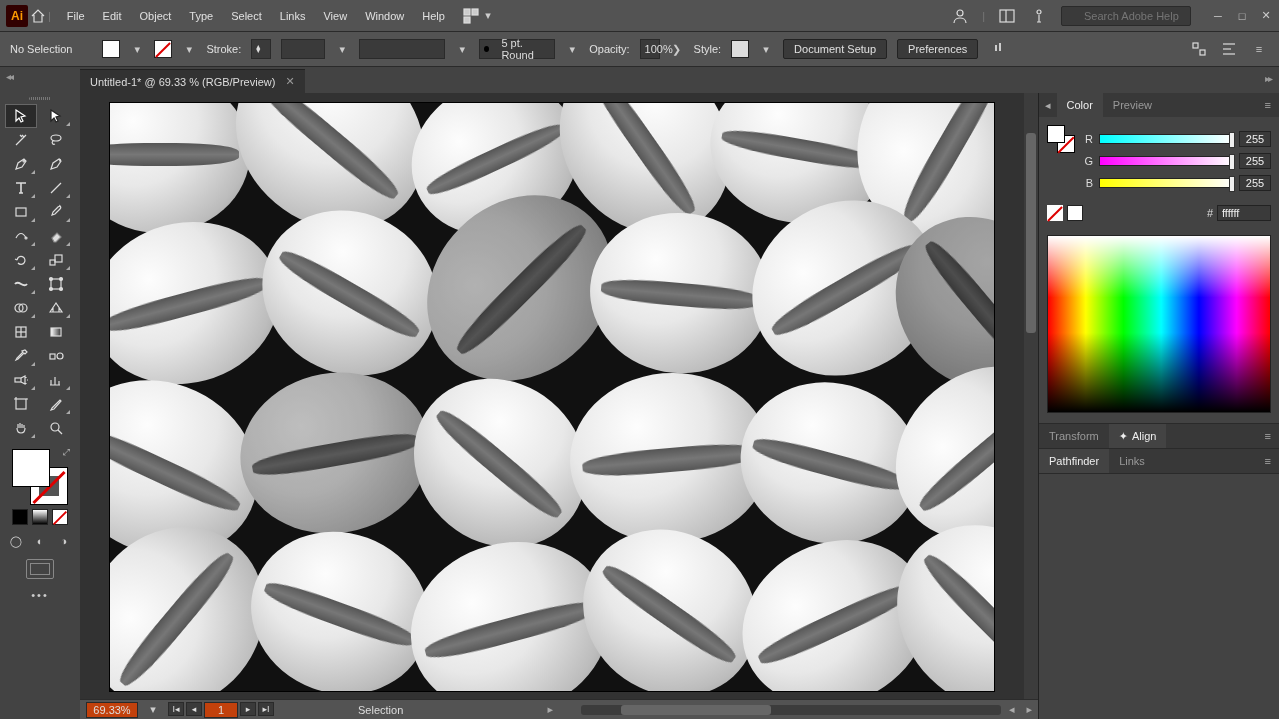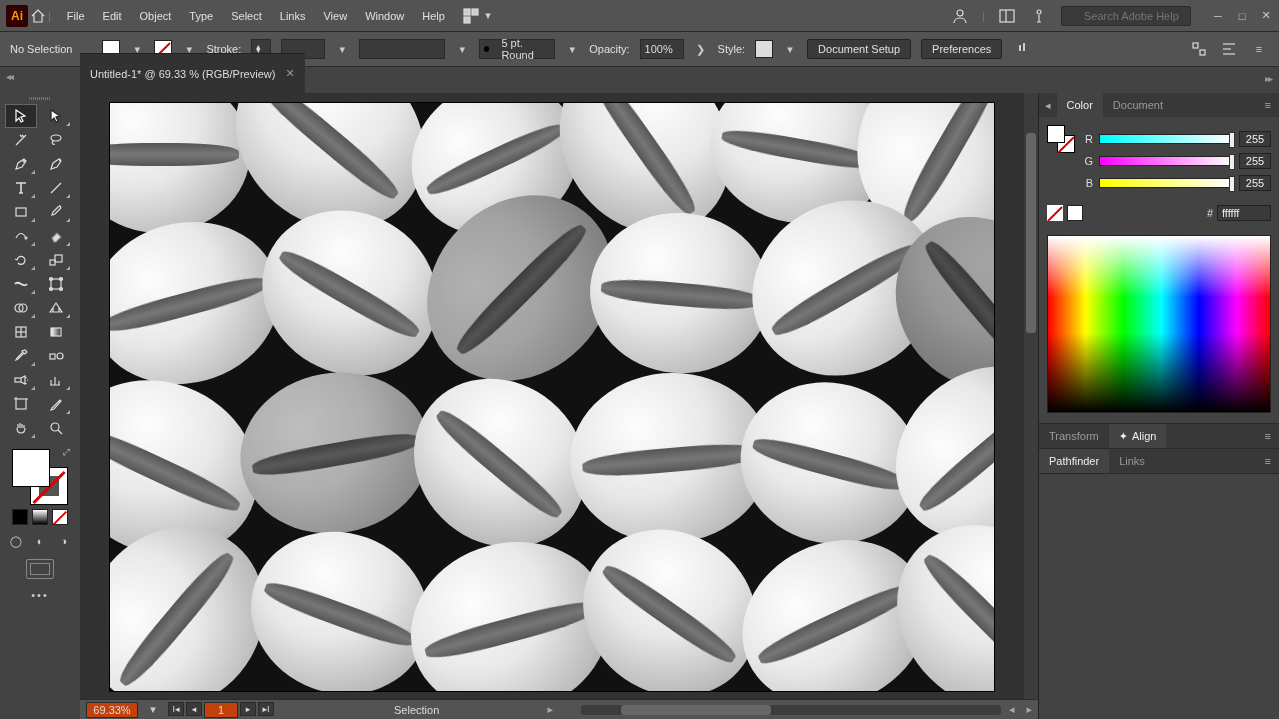--- a/index.html
+++ b/index.html
@@ -26,21 +26,21 @@
 .sw-none { background: #fff; position: relative; }
 .sw-none::after { content: ""; position: absolute; left: -2px; right: -2px; top: 50%; border-top: 2px solid #d00; transform: rotate(-45deg); }
 .dd { width: 14px; height: 18px; display:flex; align-items:center; justify-content:center; color:#ccc; cursor:pointer; }
 .ctrl-field { background: #3a3a3a; border: 1px solid #2a2a2a; height: 20px; display: flex; align-items: center; padding: 0 4px; color:#ddd; }
 .ctrl-btn { background: #3a3a3a; border: 1px solid #222; padding: 3px 10px; color:#e0e0e0; cursor:pointer; border-radius:2px; }
 .long-field { width: 86px; }
 
 
 .tabbar { height: 26px; background: #434343; display: flex; align-items: flex-end; padding-left: 80px; position: relative; }
 .collapse-arrows { position:absolute; left:6px; top:4px; color:#999; font-size:10px; letter-spacing:-2px; }
-.doc-tab { background: #323232; padding: 13px 10px; display: flex; align-items: center; gap: 10px; color: #ddd; border-top:1px solid #222; }
+.doc-tab { background: #323232; padding: 5px 10px; display: flex; align-items: center; gap: 10px; color: #ddd; border-top:1px solid #222; }
 .tab-close { color: #999; cursor:pointer; }
 .tabbar-right { position:absolute; right:8px; top:6px; color:#999; font-size:10px; letter-spacing:-2px; }
 
 
 .workspace { position: absolute; top: 93px; bottom: 0; left: 0; right: 0; display: flex; }
 
 
 .toolbox-outer { width: 80px; background: #434343; display:flex; flex-direction:column; }
 .toolbox-grip { height:10px; display:flex; justify-content:center; align-items:center; }
 .toolbox-grip span { width:22px; height:3px; background: repeating-linear-gradient(90deg,#777 0 1px, transparent 1px 2px); border-radius:2px; }
@@ -66,21 +66,21 @@
 .canvas-area { flex: 1; background: #323232; position: relative; overflow:hidden; }
 .artboard { position:absolute; left:30px; top:10px; right:44px; bottom:28px; background:#111; box-shadow: 0 0 0 1px #000; overflow:hidden; }
 .macaron { position:absolute; border-radius:50%; background:radial-gradient(circle at 35% 30%, #fdfdfd 0%, #e8e8e8 40%, #bcbcbc 75%, #888 100%); }
 .macaron::after { content:""; position:absolute; left:6%; right:6%; top:44%; height:14%; background:linear-gradient(#555,#777,#555); border-radius:40%; filter:blur(0.5px); }
 .vscroll { position:absolute; right:0; top:0; bottom:20px; width:14px; background:#3c3c3c; }
 .vthumb { position:absolute; left:2px; right:2px; top:40px; height:200px; background:#666; border-radius:3px; }
 .statusbar { position:absolute; left:0; right:0; bottom:0; height:20px; background:#535353; display:flex; align-items:center; gap:8px; padding:0 6px; color:#ddd; border-top:1px solid #2c2c2c; }
 .status-field { background:#c2410c; padding:1px 6px; border:1px solid #2a2a2a; min-width:52px; text-align:center; }
 .nav-btns { display:flex; gap:2px; }
 .nav-btn { width:16px; height:14px; display:flex; align-items:center; justify-content:center; background:#3a3a3a; border:1px solid #2a2a2a; cursor:pointer; font-size:9px; }
-.status-center { margin:0 auto 0 112px; }
+.status-center { margin:0 auto 0 76px; }
 .hscroll-track { flex:1; max-width:420px; height:10px; background:#3c3c3c; position:relative; margin-left:20px; border-radius:3px; }
 .hthumb { position:absolute; left:40px; width:150px; top:0; bottom:0; background:#666; border-radius:3px; }
 
 
 .rightcol { width:241px; background:#434343; display:flex; flex-direction:column; border-left:1px solid #222; }
 .panel { border-bottom:1px solid #2a2a2a; }
 .panel-tabs { height:24px; background:#383838; display:flex; align-items:center; }
 .ptab { padding:5px 10px; color:#999; cursor:pointer; height:100%; display:flex; align-items:center; }
 .ptab.active { background:#434343; color:#eee; }
 .ptab-menu { margin-left:auto; padding:0 8px; color:#aaa; cursor:pointer; }
@@ -186,21 +186,21 @@
   <div class="ctrl-field" style="width:44px"></div>
   <span class="dd">▾</span>
   <div class="ctrl-field long-field"></div>
   <span class="dd">▾</span>
   <div class="ctrl-field" style="width:76px; gap:12px">
       <span style="width:6px;height:6px;background:#000;border-radius:50%"></span>
       <span>5 pt. Round</span>
     </div>
   <span class="dd">▾</span>
   <span class="ctrl-label">Opacity:</span>
-  <div class="ctrl-field" style="width:44px">100%</div>
+  <div class="ctrl-field" style="width:20px">100%</div>
   <span class="dd">❯</span>
   <span class="ctrl-label">Style:</span>
   <div class="swatch" style="background:#ddd"></div>
   <span class="dd">▾</span>
   <div class="ctrl-btn">Document Setup</div>
   <div class="ctrl-btn">Preferences</div>
   <div class="icon-btn">
       <svg viewBox="0 0 16 16">
         <path d="M2 13h12M5 10V4h2v6M9 10V2h2v8" fill="#ccc" stroke="none"></path>
       </svg>
@@ -494,21 +494,21 @@
       <span style="color:#aaa">◂</span>
         <span style="color:#aaa; margin-left:4px">▸</span>
     </div>
   </div>
 
   <div class="rightcol">
     <div class="panel">
       <div class="panel-tabs">
         <span style="color:#aaa; padding:0 6px">◂</span>
         <div class="ptab active">Color</div>
-        <div class="ptab">Document</div>
+        <div class="ptab">Preview</div>
         <div class="ptab-menu">≡</div>
       </div>
       <div class="color-body">
         <div class="color-top">
           <div class="mini-fs">
             <div class="mini-strk"></div>
               <div class="mini-fill"></div>
           </div>
           <div class="rgb-stack">
             <div class="rgb-row">

